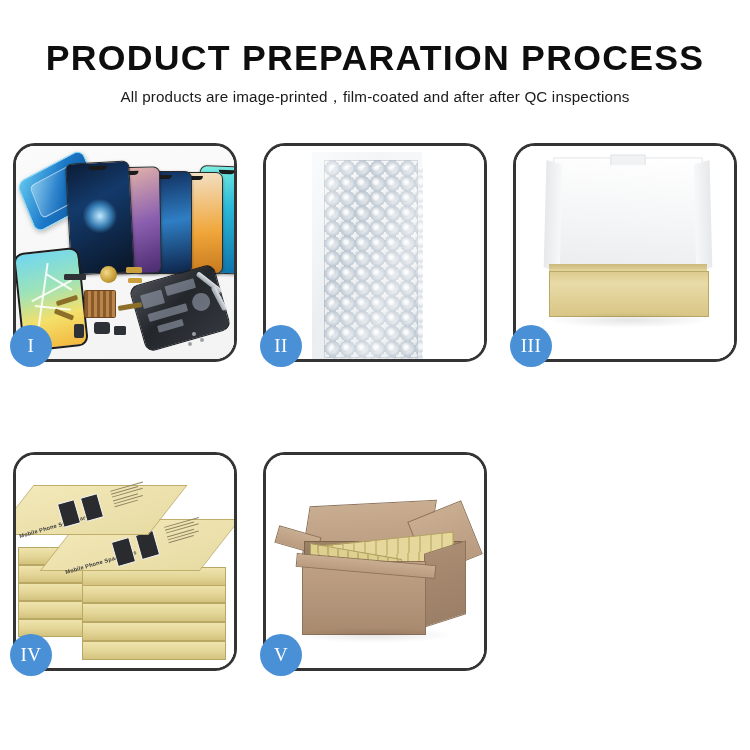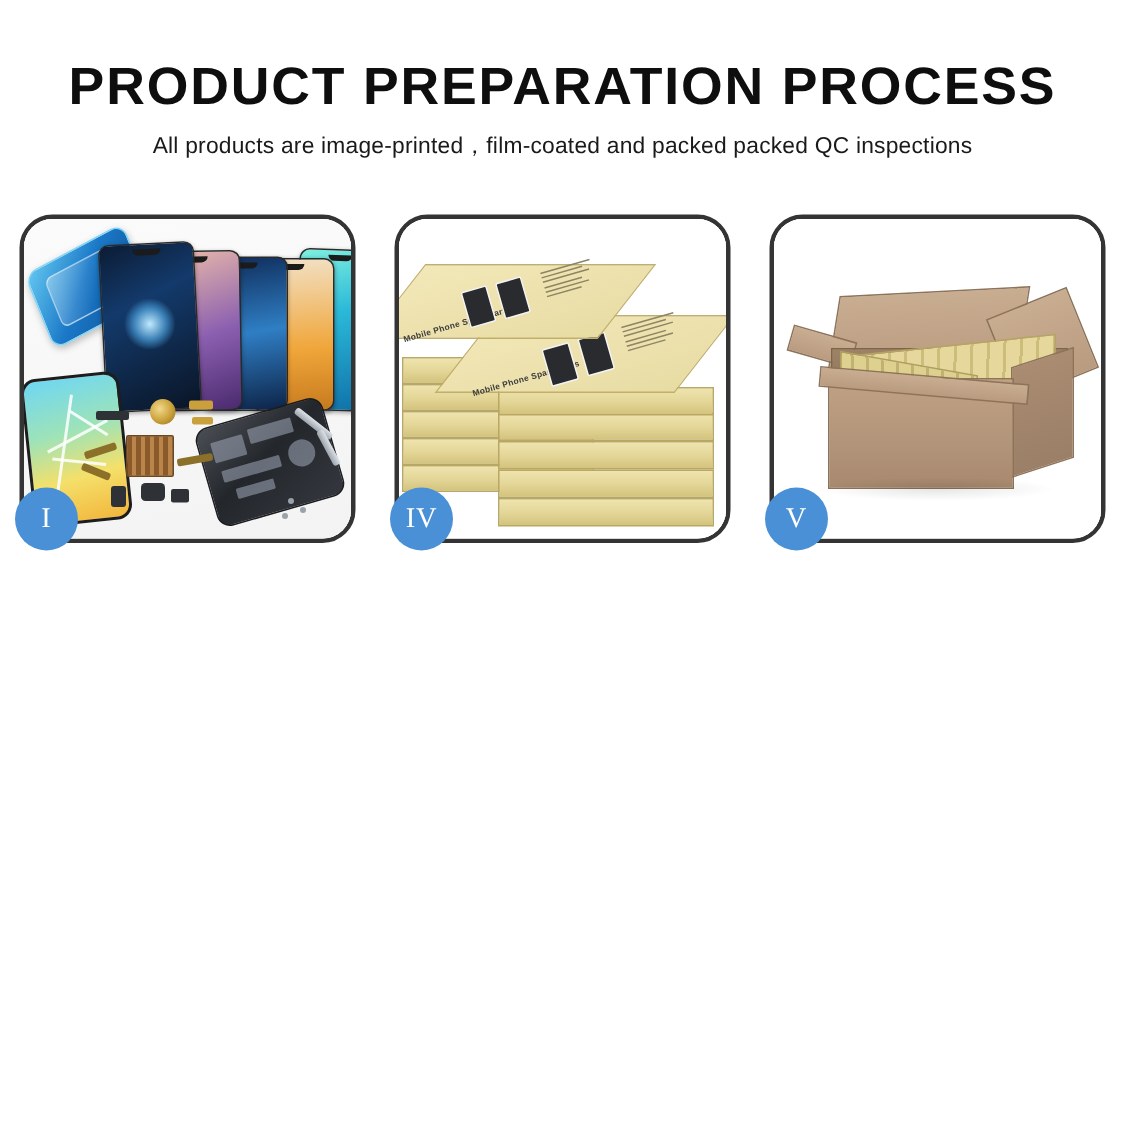--- a/index.html
+++ b/index.html
@@ -320,21 +320,21 @@
     background: radial-gradient(ellipse at center, rgba(0,0,0,.10) 0%, rgba(0,0,0,0) 70%);
   }
 </style>
 </head>
 <body>
 
 <div id="page">
 
   <div class="header">
     <div class="title">PRODUCT PREPARATION PROCESS</div>
-    <div class="subtitle">All products are image-printed，film-coated and packed packed QC inspections</div>
+    <div class="subtitle">All products are image-printed，film-coated and after after QC inspections</div>
   </div>
 
   <div class="grid">
 
     <div class="panel">
       <div class="panel-clip">
         <div class="p1bg"></div>
 
         <div class="screen-protector"></div>
 
@@ -387,21 +387,46 @@
         <div class="part speaker" style="left:98px; top:180px; width:12px;height:9px;"></div>
         <div class="part screw" style="left:176px;top:186px; width:4px;height:4px;"></div>
         <div class="part screw" style="left:184px;top:192px; width:4px;height:4px;"></div>
         <div class="part screw" style="left:172px;top:196px; width:4px;height:4px;"></div>
         <div class="part tool" style="left:178px;top:134px; width:30px;height:5px;transform:rotate(38deg);"></div>
         <div class="part tool" style="left:190px;top:150px; width:26px;height:5px;transform:rotate(62deg);"></div>
       </div>
       <div class="badge">I</div>
     </div>
 
-
+    <div class="panel">
+      <div class="panel-clip">
+        <div class="p2bg"></div>
+        <div class="wrap-sheet"></div>
+        <div class="bubbles"></div>
+        <div class="bubbles2"></div>
+        <div class="wrap-shine"></div>
+      </div>
+      <div class="badge">II</div>
+    </div>
+
+    <div class="panel">
+      <div class="panel-clip">
+        <div class="p3bg"></div>
+        <div class="lid">
+          <div class="lid-tab"></div>
+          <div class="lid-flapL"></div>
+          <div class="lid-flapR"></div>
+        </div>
+        <div class="tray-inner"></div>
+        <div class="tray-lip"></div>
+        <div class="tray-box"></div>
+        <div class="shadow-ellipse" style="left:30px;top:166px;width:166px;height:16px;"></div>
+      </div>
+      <div class="badge">III</div>
+    </div>
 
     <div class="panel">
       <div class="panel-clip">
         <div class="p4bg"></div>
 
         <div class="ybox" style="left:2px;  top:164px; width:126px;height:16px;"></div>
         <div class="ybox" style="left:2px;  top:146px; width:126px;height:16px;"></div>
         <div class="ybox" style="left:2px;  top:128px; width:126px;height:16px;"></div>
         <div class="ybox" style="left:2px;  top:110px; width:126px;height:16px;"></div>
         <div class="ybox" style="left:2px;  top:92px;  width:126px;height:16px;"></div>

